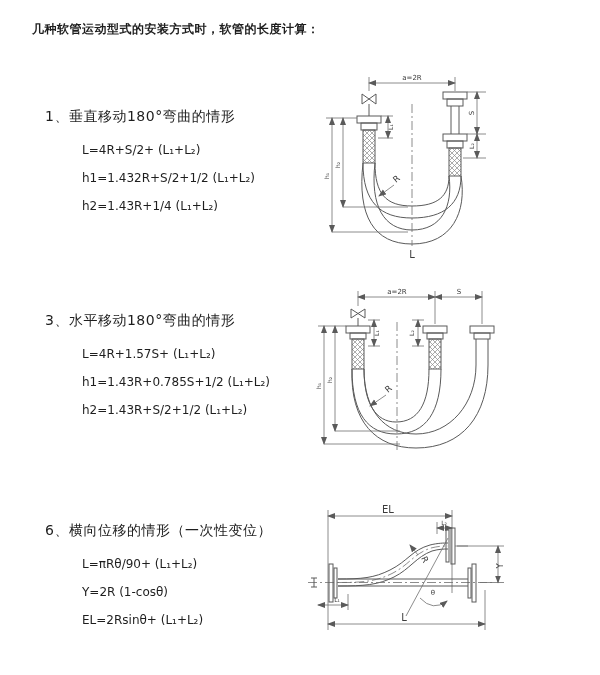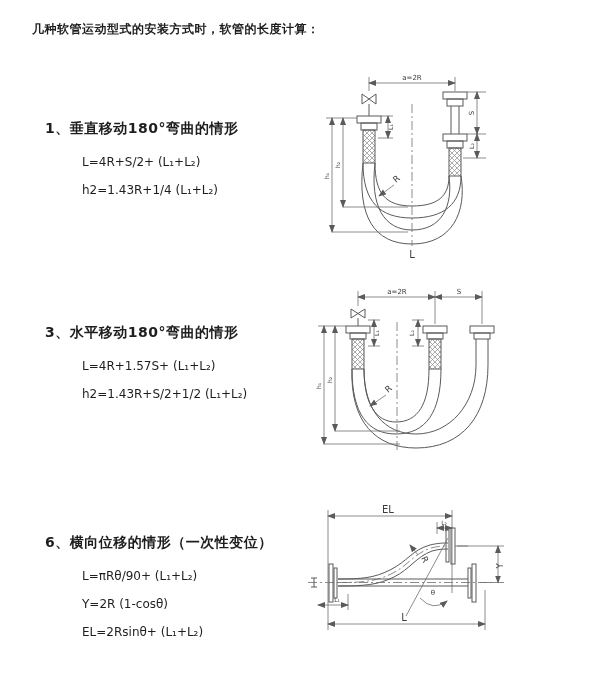--- a/index.html
+++ b/index.html
@@ -5,21 +5,21 @@
   html,body{margin:0;padding:0;}
   body{
     width:600px;height:675px;position:relative;background:#ffffff;
     font-family:"DejaVu Sans","Liberation Sans",sans-serif;color:#1e1e1e;
     overflow:hidden;
   }
   .page-title{
     position:absolute;left:32px;top:21px;font-size:12px;font-weight:600;letter-spacing:.5px;
   }
   .sec-text{position:absolute;width:290px;}
-  .sec-text .heading{font-size:14px;font-weight:700;letter-spacing:.5px;margin:16px 0 10px 0;}
+  .sec-text .heading{font-size:14px;font-weight:400;letter-spacing:.5px;margin:4px 0 10px 0;}
   .sec-text .formula{font-size:12px;font-weight:400;line-height:28px;margin-left:37px;white-space:nowrap;}
   .text1{left:45px;top:104px;}
   .text2{left:45px;top:308px;}
   .text3{left:45px;top:518px;}
   svg.diagram{position:absolute;}
   .d1{left:312px;top:68px;}
   .d2{left:310px;top:282px;}
   .d3{left:300px;top:498px;}
   svg .ln{stroke:#5a5a5a;stroke-width:1;fill:none;}
   svg .thin{stroke:#6e6e6e;stroke-width:.8;fill:none;}
@@ -31,26 +31,28 @@
   svg .lbl-md{font-size:8.5px;}
 </style>
 </head>
 <body>
 
 <div class="page-title">几种软管运动型式的安装方式时，软管的长度计算：</div>
 
 <div class="sec-text text1">
   <div class="heading">1、垂直移动180°弯曲的情形</div>
   <div class="formula">L=4R+S/2+ (L₁+L₂)</div>
+  <div class="formula">h1=1.432R+S/2+1/2 (L₁+L₂)</div>
   <div class="formula">h2=1.43R+1/4 (L₁+L₂)</div>
 </div>
 
 <div class="sec-text text2">
   <div class="heading">3、水平移动180°弯曲的情形</div>
   <div class="formula">L=4R+1.57S+ (L₁+L₂)</div>
+  <div class="formula">h1=1.43R+0.785S+1/2 (L₁+L₂)</div>
   <div class="formula">h2=1.43R+S/2+1/2 (L₁+L₂)</div>
 </div>
 
 <div class="sec-text text3">
   <div class="heading">6、横向位移的情形（一次性变位）</div>
   <div class="formula">L=πRθ/90+ (L₁+L₂)</div>
   <div class="formula">Y=2R (1-cosθ)</div>
   <div class="formula">EL=2Rsinθ+ (L₁+L₂)</div>
 </div>
 

